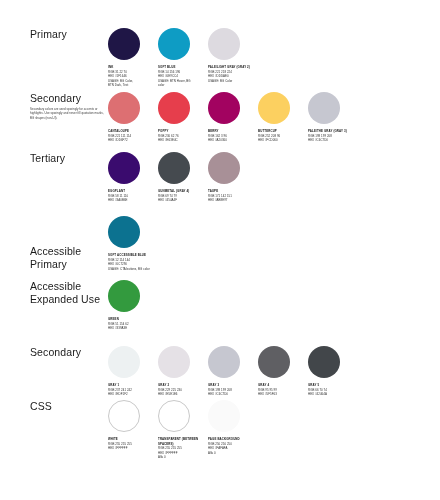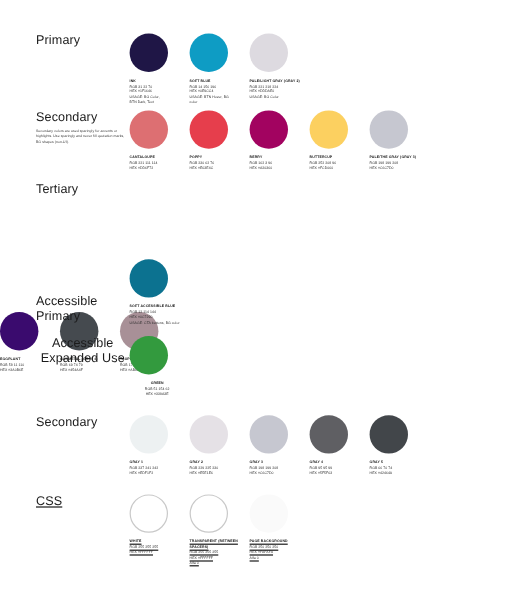--- a/index.html
+++ b/index.html
@@ -172,21 +172,21 @@
           <div class="swatch">
             <span class="dot" style="background: rgb(198, 199, 208);"></span>
             <div class="meta">
               <div class="name">PALE/THE GRAY (GRAY 3)</div>
               <div class="line">RGB 198 199 208</div>
               <div class="line">HEX #C6C7D0</div>
             </div>
           </div>
         </div>
       </div>
-      <div class="row" style="top: 152px; flex-direction: column;">
+      <div class="row" style="top: 152px;">
         <div class="cat">
           <div class="cat-title">Tertiary</div>
         </div>
         <div class="swatches">
           <div class="swatch">
             <span class="dot" style="background: rgb(58, 11, 110);"></span>
             <div class="meta">
               <div class="name">EGGPLANT</div>
               <div class="line">RGB 58 11 110</div>
               <div class="line">HEX #3A0B6E</div>
@@ -219,21 +219,21 @@
             <span class="dot" style="background: rgb(12, 114, 144);"></span>
             <div class="meta">
               <div class="name">SOFT ACCESSIBLE BLUE</div>
               <div class="line">RGB 12 114 144</div>
               <div class="line">HEX #0C7290</div>
               <div class="line">USAGE: CTA buttons, BG color</div>
             </div>
           </div>
         </div>
       </div>
-      <div class="row" style="top: 280px; text-align: center;">
+      <div class="row" style="top: 280px;">
         <div class="cat">
           <div class="cat-title">Accessible Expanded Use</div>
         </div>
         <div class="swatches">
           <div class="swatch">
             <span class="dot" style="background: rgb(51, 154, 62);"></span>
             <div class="meta">
               <div class="name">GREEN</div>
               <div class="line">RGB 51 154 62</div>
               <div class="line">HEX #339A3E</div>
@@ -281,21 +281,21 @@
           <div class="swatch">
             <span class="dot" style="background: rgb(66, 70, 74);"></span>
             <div class="meta">
               <div class="name">GRAY 5</div>
               <div class="line">RGB 66 70 74</div>
               <div class="line">HEX #42464A</div>
             </div>
           </div>
         </div>
       </div>
-      <div class="row" style="top: 412px; text-decoration: underline;">
+      <div class="row" style="top: 400px;">
         <div class="cat">
           <div class="cat-title">CSS</div>
         </div>
         <div class="swatches">
           <div class="swatch">
             <span class="dot outlined" style="background: rgb(255, 255, 255);"></span>
             <div class="meta">
               <div class="name">White</div>
               <div class="line">RGB 255 255 255</div>
               <div class="line">HEX #FFFFFF</div>

